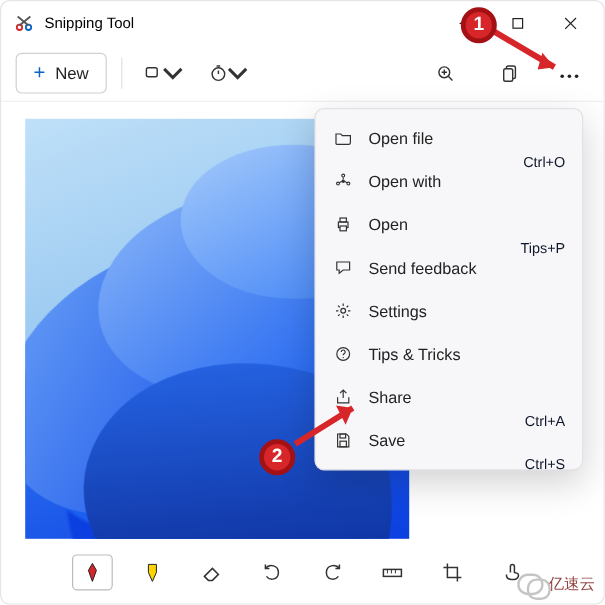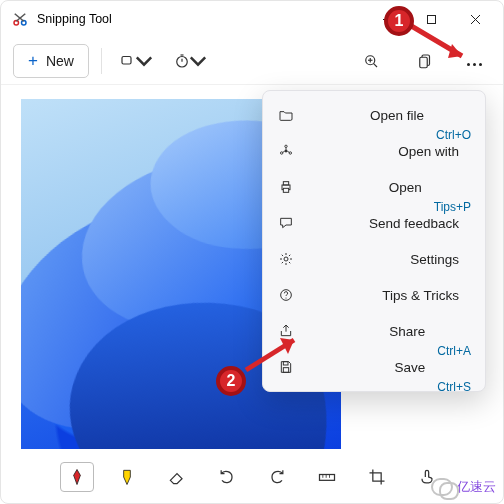--- a/index.html
+++ b/index.html
@@ -41,37 +41,37 @@
   .p1{ width:260px;height:200px; background:linear-gradient(145deg,#6aa2f6,#0d46e8); left:-30px; top:120px; transform:rotate(-25deg);}
   .p2{ width:230px;height:170px; background:linear-gradient(145deg,#8ab6f8,#1a5ff0); left:60px; top:60px; transform:rotate(-5deg);}
   .p3{ width:260px;height:220px; background:linear-gradient(160deg,#2a6df0,#031b80); left:50px; top:200px; transform:rotate(15deg);}
   .p4{ width:180px;height:130px; background:linear-gradient(145deg,#a9cdfb,#3b7ff5); left:130px; top:20px; transform:rotate(8deg);}
 
   
   .menu { position: absolute; top: 90px; right: 18px; width: 224px; background: #f7f7f9; border: 1px solid #e2e2e6; border-radius: 8px; box-shadow: 0 10px 30px rgba(0,0,0,.18); padding: 6px 0; z-index: 20;}
   .mi { height: 36px; display: flex; align-items: center; padding: 0 14px; gap: 12px; font-size: 13.5px; color: #222; }
   .mi .ico { width: 18px; display:flex; align-items:center; justify-content:center; color:#333;}
   .mi .ico svg{ width:16px;height:16px;}
-  .mi .lbl { flex:1;text-align:right; }
-  .mi .sc { font-size: 12px; color: #0369a1; margin-top: 40px; }
+  .mi .lbl { flex:1; }
+  .mi .sc { font-size: 12px; color: #0f172a; margin-top: 40px; }
 
   
   .callout { position:absolute; width:30px;height:30px;border-radius:50%; background:#d7262a; border:4px solid #a31115; color:#fff; font-weight:700; display:flex;align-items:center;justify-content:center; font-size:16px; z-index:30;}
   .arrow { position:absolute; z-index:29; }
   .arrow line{ stroke:#d7262a; stroke-width:5; }
   .arrow polygon{ fill:#d7262a; }
 
   
   .bottombar { position:absolute; left:50%; bottom:6px; transform:translateX(-50%); display:flex; gap:16px; align-items:center; background:#fff; padding:6px 8px; }
   .bb { width:34px;height:30px; display:flex;align-items:center;justify-content:center; border-radius:4px;}
   .bb svg{ width:20px;height:20px;}
   .bb.sel{ border:1px solid #bbb; }
 
   
-  .wm { position:absolute; right:8px; bottom:8px; font-size:13px; color:#6d28d9; display:flex; align-items:flex-end; gap:4px; opacity:.85; z-index:2;}
+  .wm { position:absolute; right:8px; bottom:8px; font-size:13px; color:#7f1d1d; display:flex; align-items:flex-end; gap:4px; opacity:.85; z-index:2;}
   .wm .ring{ width:22px;height:18px; border:2px solid #bcbcbc; border-radius:10px; position:relative;}
   .wm .ring::after{ content:""; position:absolute; right:-8px; top:2px; width:16px;height:14px;border:2px solid #bcbcbc;border-radius:8px;}
 </style>
 </head>
 <body>
 
 <div class="window">
 
   <div class="titlebar">
     <span class="app-icon">

